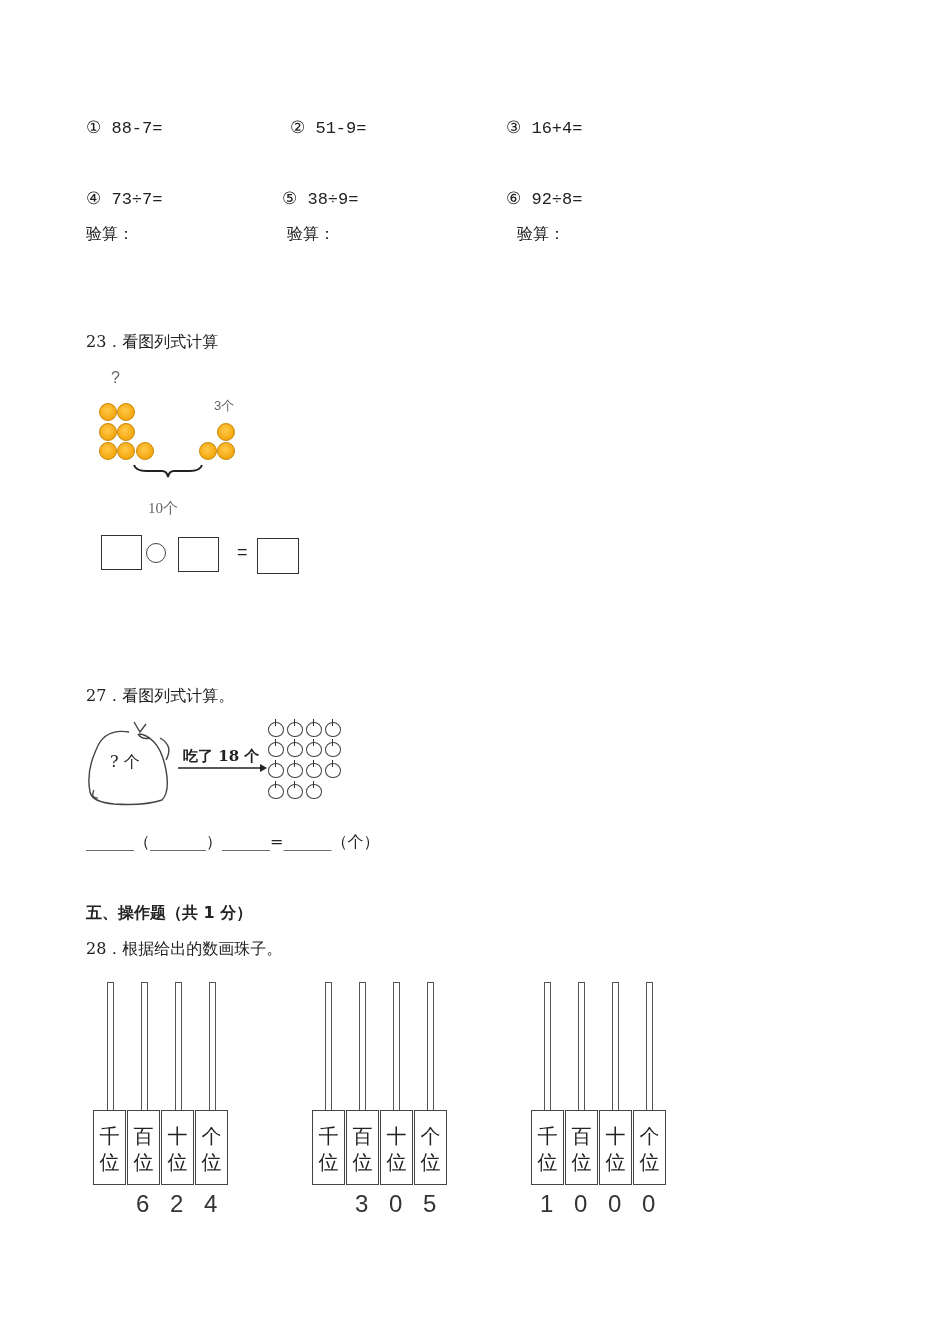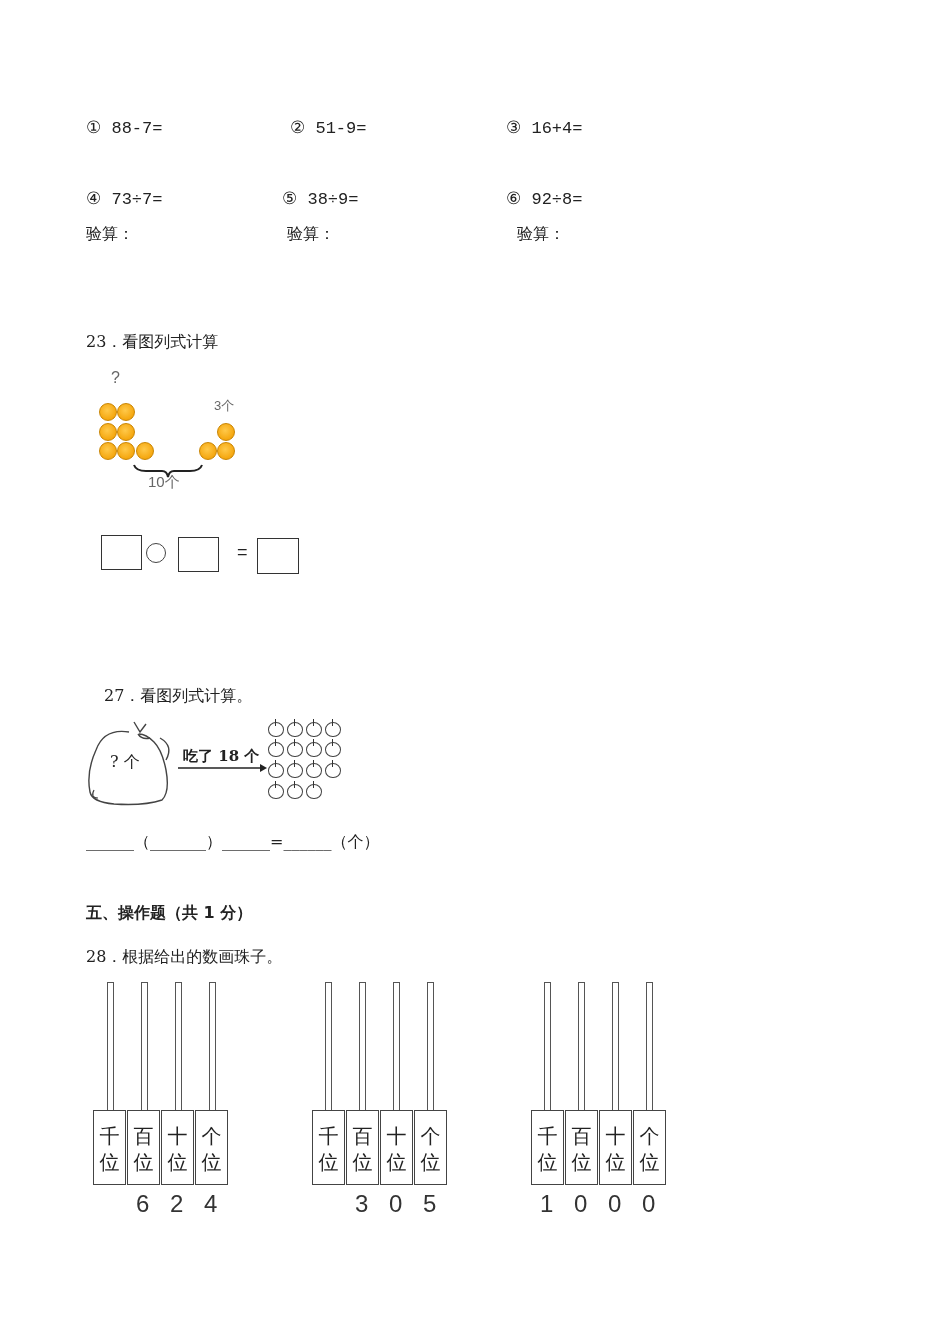--- a/index.html
+++ b/index.html
@@ -62,29 +62,29 @@
   <div class="dot" style="left:117px;top:423px;"></div>
   <div class="dot" style="left:99px;top:442px;"></div>
   <div class="dot" style="left:117px;top:442px;"></div>
   <div class="dot" style="left:136px;top:442px;"></div>
   <div class="dot" style="left:217px;top:423px;"></div>
   <div class="dot" style="left:199px;top:442px;"></div>
   <div class="dot" style="left:217px;top:442px;"></div>
   <svg class="abs" style="left:132px;top:463px;" width="72" height="16">
     <path d="M2 2 Q4 8 14 8 L30 8 Q35 8 36 14 Q37 8 42 8 L58 8 Q68 8 70 2" fill="none" stroke="#222" stroke-width="2"></path>
   </svg>
-  <div class="abs small-label" style="left:148px;top:473px;font-size:15px;">10个</div>
+  <div class="abs small-label" style="left:148px;top:499px;font-size:15px;font-family:Liberation Serif, serif;">10个</div>
 </div>
 <div class="box" style="left:101px;top:535px;width:39px;height:33px;"></div>
 <div class="abs" style="left:146px;top:543px;width:18px;height:18px;border:1.5px solid #444;border-radius:50%;"></div>
 <div class="box" style="left:178px;top:537px;width:39px;height:33px;"></div>
 <div class="abs" style="left:237px;top:542px;font-size:18px;font-family:'Liberation Sans',sans-serif;">=</div>
 <div class="box" style="left:257px;top:538px;width:40px;height:34px;"></div>
 
-<div class="abs t" style="left:104px;top:686px;">27．看图列式计算。</div>
+<div class="abs t" style="left:86px;top:686px;">27．看图列式计算。</div>
 <div>
   <svg class="abs" style="left:84px;top:720px;" width="100" height="88">
     <path d="M45 12 Q20 8 12 30 Q2 52 6 72 Q8 82 30 84 Q60 86 78 80 Q86 72 82 50 Q78 30 70 22 Q62 14 55 14" fill="none" stroke="#444" stroke-width="1.4"></path>
     <path d="M50 2 L56 12 L62 4 M54 14 Q58 20 66 18 M76 18 Q90 26 82 40" fill="none" stroke="#444" stroke-width="1.4"></path>
     <path d="M10 70 Q6 78 14 78" fill="none" stroke="#444" stroke-width="1.2"></path>
   </svg>
   <div class="abs" style="left:110px;top:752px;font-size:16px;font-family:'DejaVu Serif',serif;">? 个</div>
   <div class="abs" style="left:183px;top:747px;font-size:15px;font-weight:bold;font-family:'DejaVu Serif',serif;">吃了 18 个</div>
   <svg class="abs" style="left:176px;top:763px;" width="92" height="10">
     <line x1="2" y1="5" x2="84" y2="5" stroke="#222" stroke-width="1.5"></line>
@@ -102,21 +102,21 @@
   <div class="apple" style="left:287px;top:763px;"></div>
   <div class="apple" style="left:306px;top:763px;"></div>
   <div class="apple" style="left:325px;top:763px;"></div>
   <div class="apple" style="left:268px;top:784px;"></div>
   <div class="apple" style="left:287px;top:784px;"></div>
   <div class="apple" style="left:306px;top:784px;"></div>
 </div>
 <div class="abs t" style="left:86px;top:832px;">______（_______）______=______（个）</div>
 
 <div class="abs bold" style="left:86px;top:903px;">五、操作题（共 1 分）</div>
-<div class="abs t" style="left:86px;top:939px;margin-top:8px;">28．根据给出的数画珠子。</div>
+<div class="abs t" style="left:86px;top:939px;">28．根据给出的数画珠子。</div>
 
 <div>
   <div class="rod" style="left:107px;top:982px;height:128px;"></div>
   <div class="rod" style="left:141px;top:982px;height:128px;"></div>
   <div class="rod" style="left:175px;top:982px;height:128px;"></div>
   <div class="rod" style="left:209px;top:982px;height:128px;"></div>
   <div class="cell" style="left:93px;top:1110px;"><span>千</span><br><span>位</span></div>
   <div class="cell" style="left:127px;top:1110px;"><span>百</span><br><span>位</span></div>
   <div class="cell" style="left:161px;top:1110px;"><span>十</span><br><span>位</span></div>
   <div class="cell" style="left:195px;top:1110px;"><span>个</span><br><span>位</span></div>

